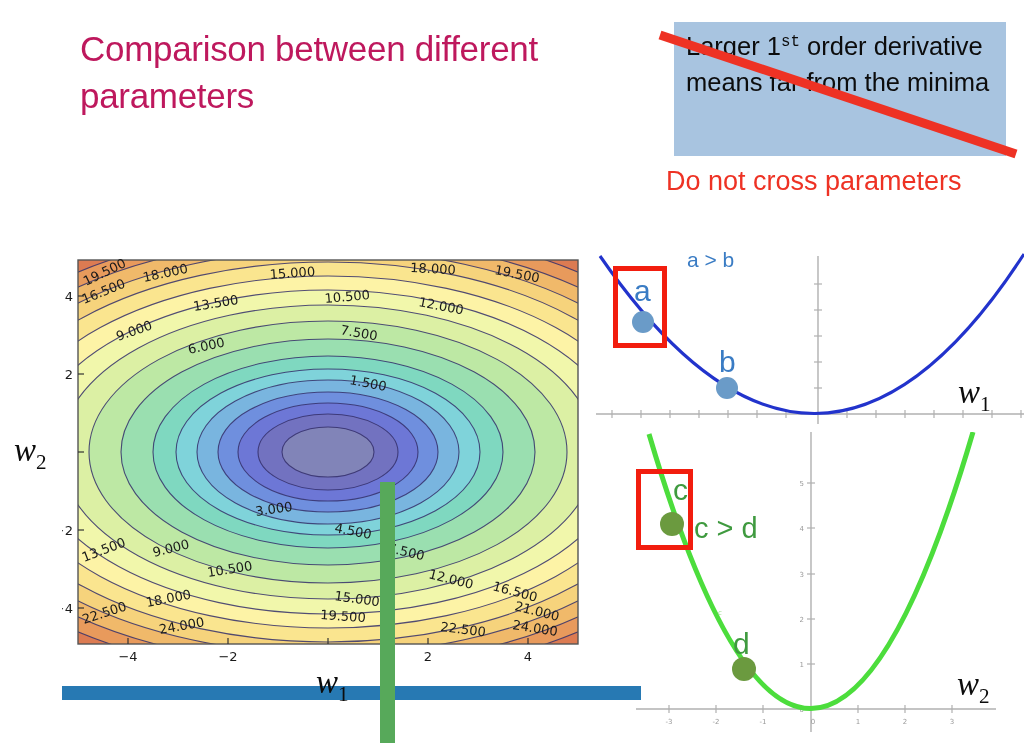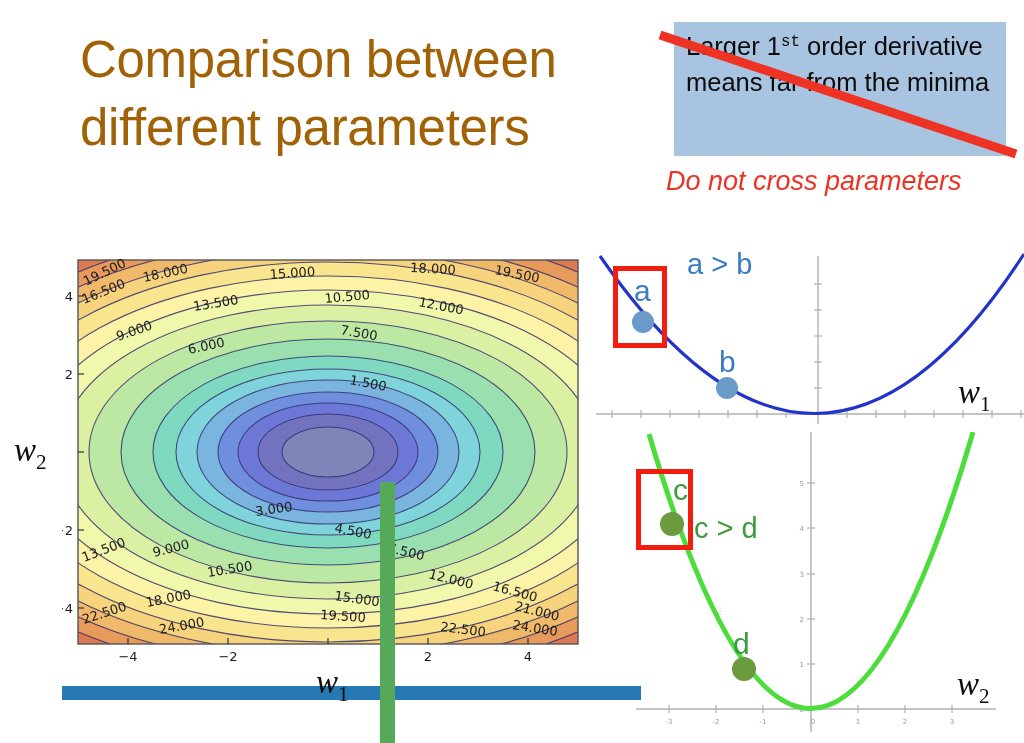--- a/index.html
+++ b/index.html
@@ -14,23 +14,23 @@
     overflow: hidden;
     font-family: "Liberation Sans", sans-serif;
   }
 
   
   #slide-title {
     position: absolute;
     left: 80px;
     top: 26px;
     width: 570px;
-    font-size: 51px;
+    font-size: 35px;
     line-height: 1.34;
-    color: #a16207;
+    color: #be185d;
     font-family: "Liberation Sans", sans-serif;
     font-weight: 400;
     letter-spacing: -0.3px;
   }
 
   
   #callout-box {
     position: absolute;
     left: 674px;
     top: 22px;
@@ -63,21 +63,20 @@
     pointer-events: none;
   }
   #warning-text {
     position: absolute;
     left: 666px;
     top: 166px;
     font-size: 27px;
     color: #ee3224;
     font-family: "Liberation Sans", sans-serif;
     white-space: nowrap;
-    font-style: italic;
   }
 
   
   #contour-figure {
     position: absolute;
     left: 62px;
     top: 244px;
     width: 520px;
     height: 440px;
   }
@@ -147,21 +146,21 @@
   .point-label {
     position: absolute;
     font-family: "Liberation Sans", sans-serif;
     font-size: 30px;
   }
   .blue-label { color: #3a7cc4; }
   .green-label { color: #3f9a3f; }
 
   #label-a   { left: 634px; top: 274px; }
   #label-b   { left: 719px; top: 345px; }
-  #label-agtb{ left: 687px; top: 248px; font-size: 29px; }
+  #label-agtb{ left: 687px; top: 248px; font-size: 21px; }
   #label-c   { left: 673px; top: 473px; }
   #label-d   { left: 733px; top: 627px; }
   #label-cgtd{ left: 694px; top: 512px; font-size: 29px; }
 
   #label-w1-chart {
     position: absolute;
     left: 958px;
     top: 374px;
     font-family: "Liberation Serif", serif;
     font-style: italic;

